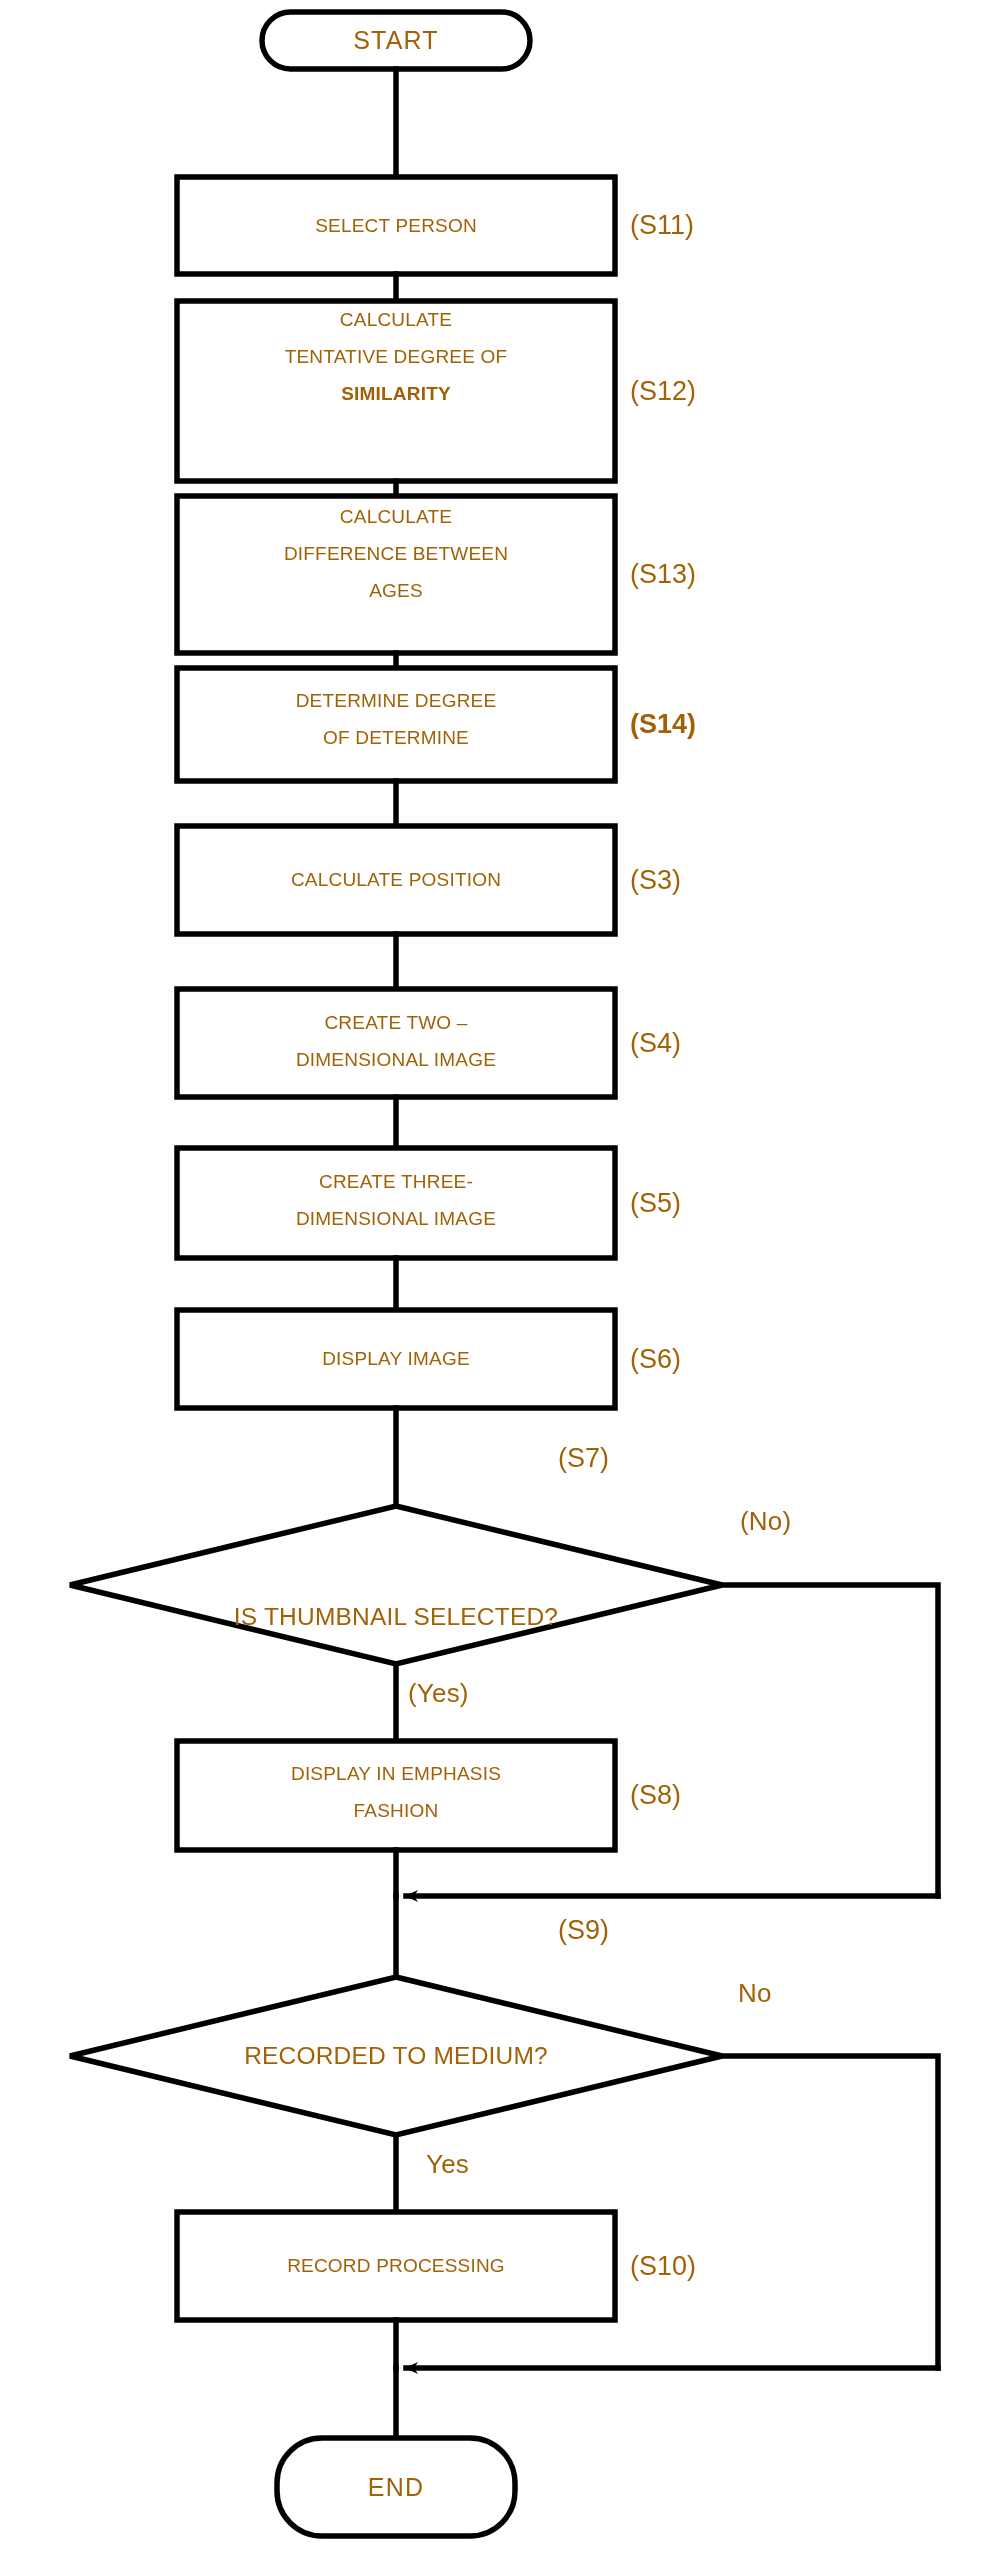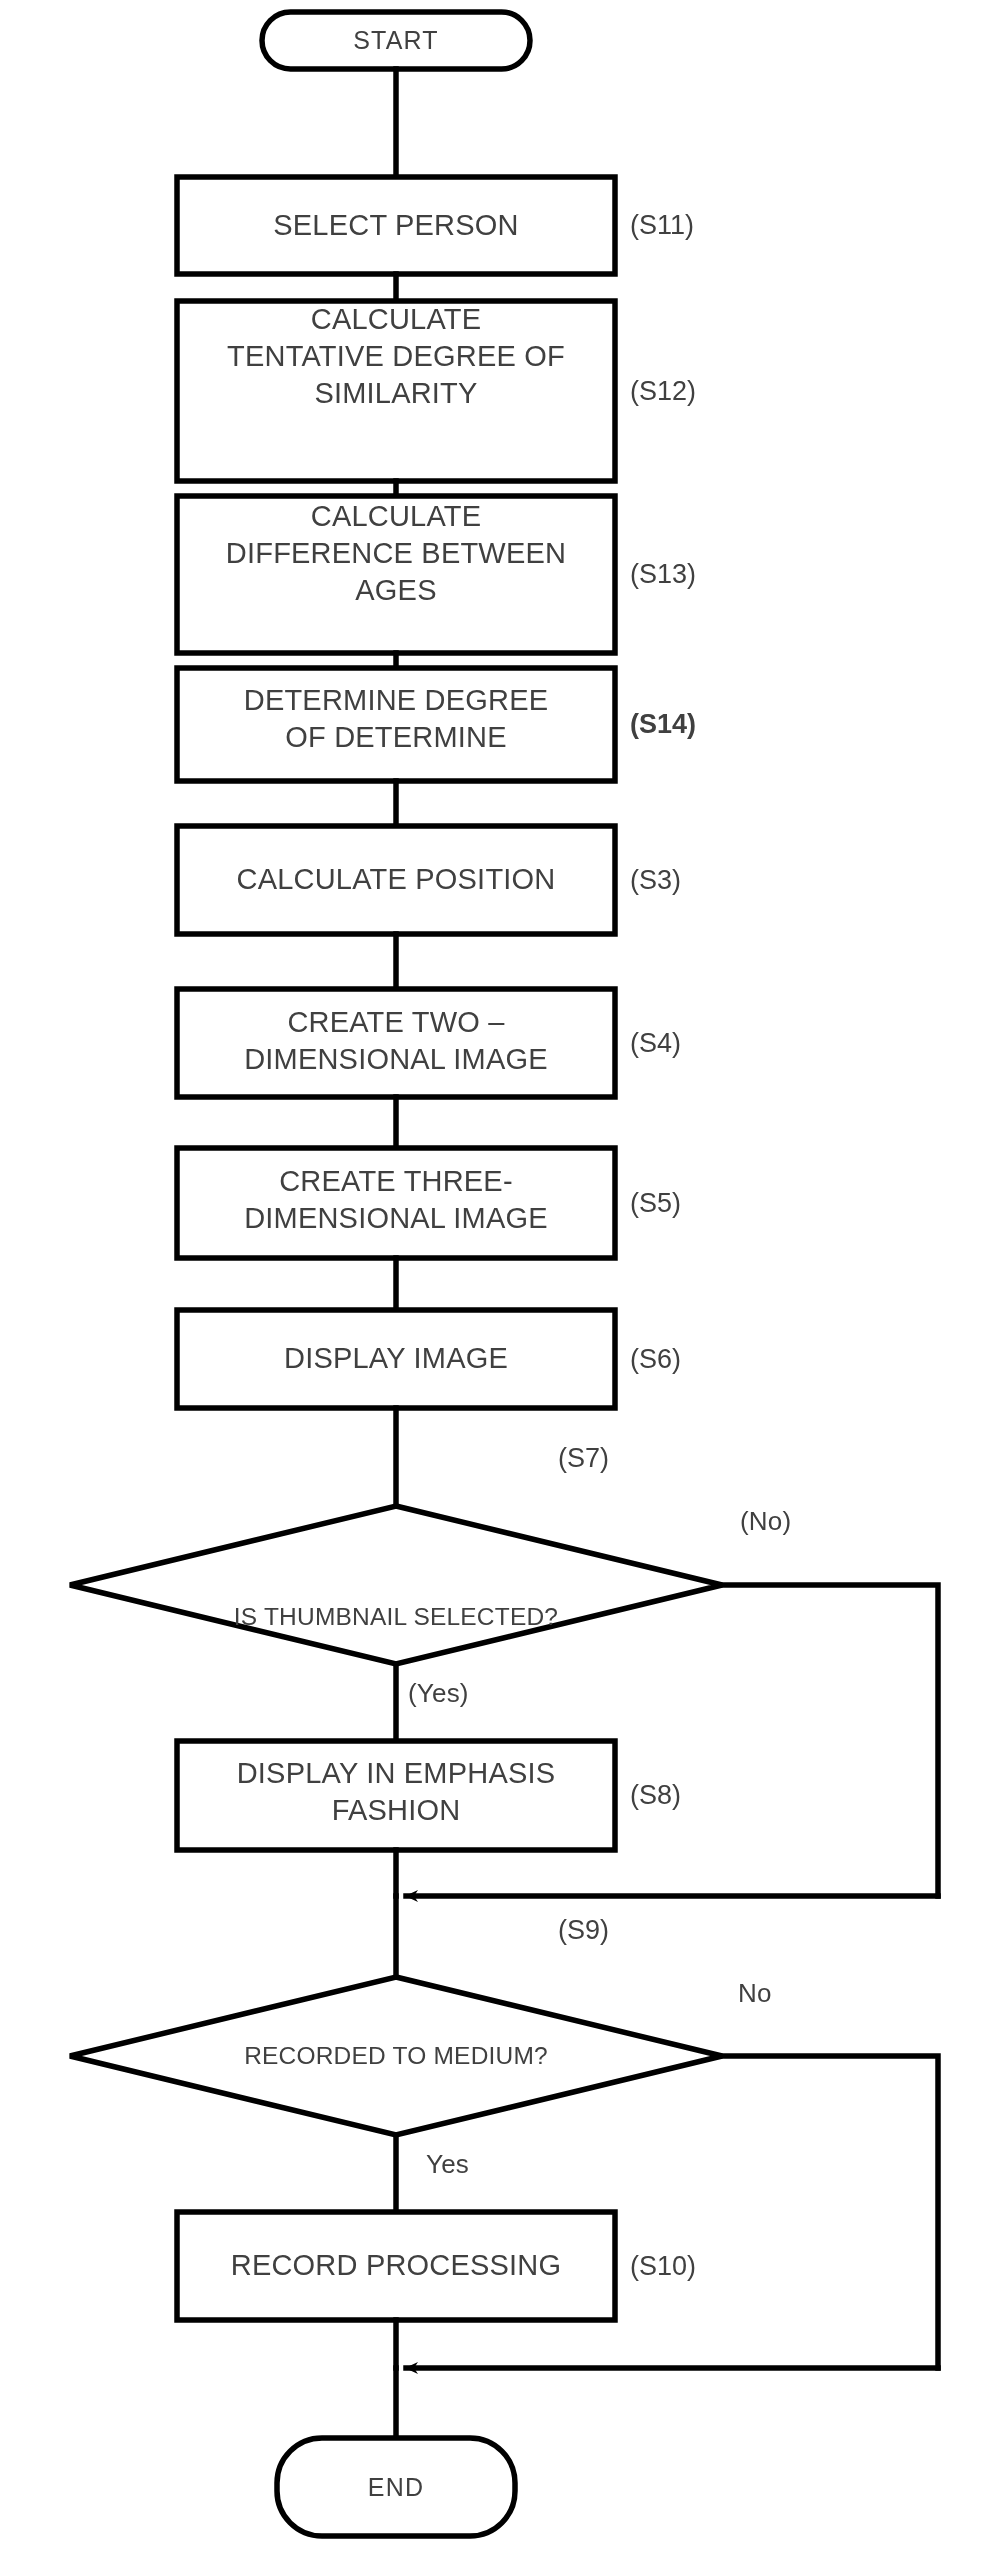--- a/index.html
+++ b/index.html
@@ -2,22 +2,22 @@
 <html><head>
 <meta charset="utf-8">
 <style>
   html,body{margin:0;padding:0;background:#ffffff;}
   body{width:1003px;height:2575px;position:relative;overflow:hidden;
        font-family:"Liberation Sans","DejaVu Sans",sans-serif;color:#000;}
   #flow{position:absolute;left:0;top:0;width:1003px;height:2575px;}
   svg{position:absolute;left:0;top:0;width:1003px;height:2575px;display:block;}
   .lbl{position:absolute;display:flex;align-items:center;justify-content:center;
        text-align:center;line-height:1.14;letter-spacing:0.2px;
-       font-weight:400;color:#404040;}
-  .boxtxt{font-size:29px;}
+       font-weight:400;color:#a16207;}
+  .boxtxt{font-size:19px;}
   .termtxt{font-size:25px;letter-spacing:1.2px;}
   .steptxt{font-size:27px;letter-spacing:0px;justify-content:flex-start;}
   .yntxt{font-size:26px;justify-content:flex-start;}
   .dmtxt{font-size:24.5px;}
 </style>
 </head>
 <body>
 
 <div id="flow">
 
@@ -88,21 +88,21 @@
     </g>
   </svg>
 
   <div class="lbl termtxt" style="left:262px;top:12px;width:268px;height:57px;">START</div>
 
   <div class="lbl boxtxt" style="left:177px;top:177px;width:438px;height:97px;">SELECT PERSON</div>
   <div class="lbl steptxt" style="left:630px;top:177px;width:180px;height:97px;">(S11)</div>
 
   <div class="lbl boxtxt" style="left:177px;top:303px;width:438px;height:33px;">CALCULATE</div>
   <div class="lbl boxtxt" style="left:177px;top:340px;width:438px;height:33px;">TENTATIVE DEGREE OF</div>
-  <div class="lbl boxtxt" style="left:177px;top:377px;width:438px;height:33px;">SIMILARITY</div>
+  <div class="lbl boxtxt" style="left:177px;top:377px;width:438px;height:33px;font-weight:bold;">SIMILARITY</div>
   <div class="lbl steptxt" style="left:630px;top:301px;width:180px;height:180px;">(S12)</div>
 
   <div class="lbl boxtxt" style="left:177px;top:500px;width:438px;height:33px;">CALCULATE</div>
   <div class="lbl boxtxt" style="left:177px;top:537px;width:438px;height:33px;">DIFFERENCE BETWEEN</div>
   <div class="lbl boxtxt" style="left:177px;top:574px;width:438px;height:33px;">AGES</div>
   <div class="lbl steptxt" style="left:630px;top:496px;width:180px;height:157px;">(S13)</div>
 
   <div class="lbl boxtxt" style="left:177px;top:684px;width:438px;height:33px;">DETERMINE DEGREE</div>
   <div class="lbl boxtxt" style="left:177px;top:721px;width:438px;height:33px;">OF DETERMINE</div>
   <div class="lbl steptxt" style="left:630px;top:668px;width:180px;height:113px;font-weight:bold;">(S14)</div>

